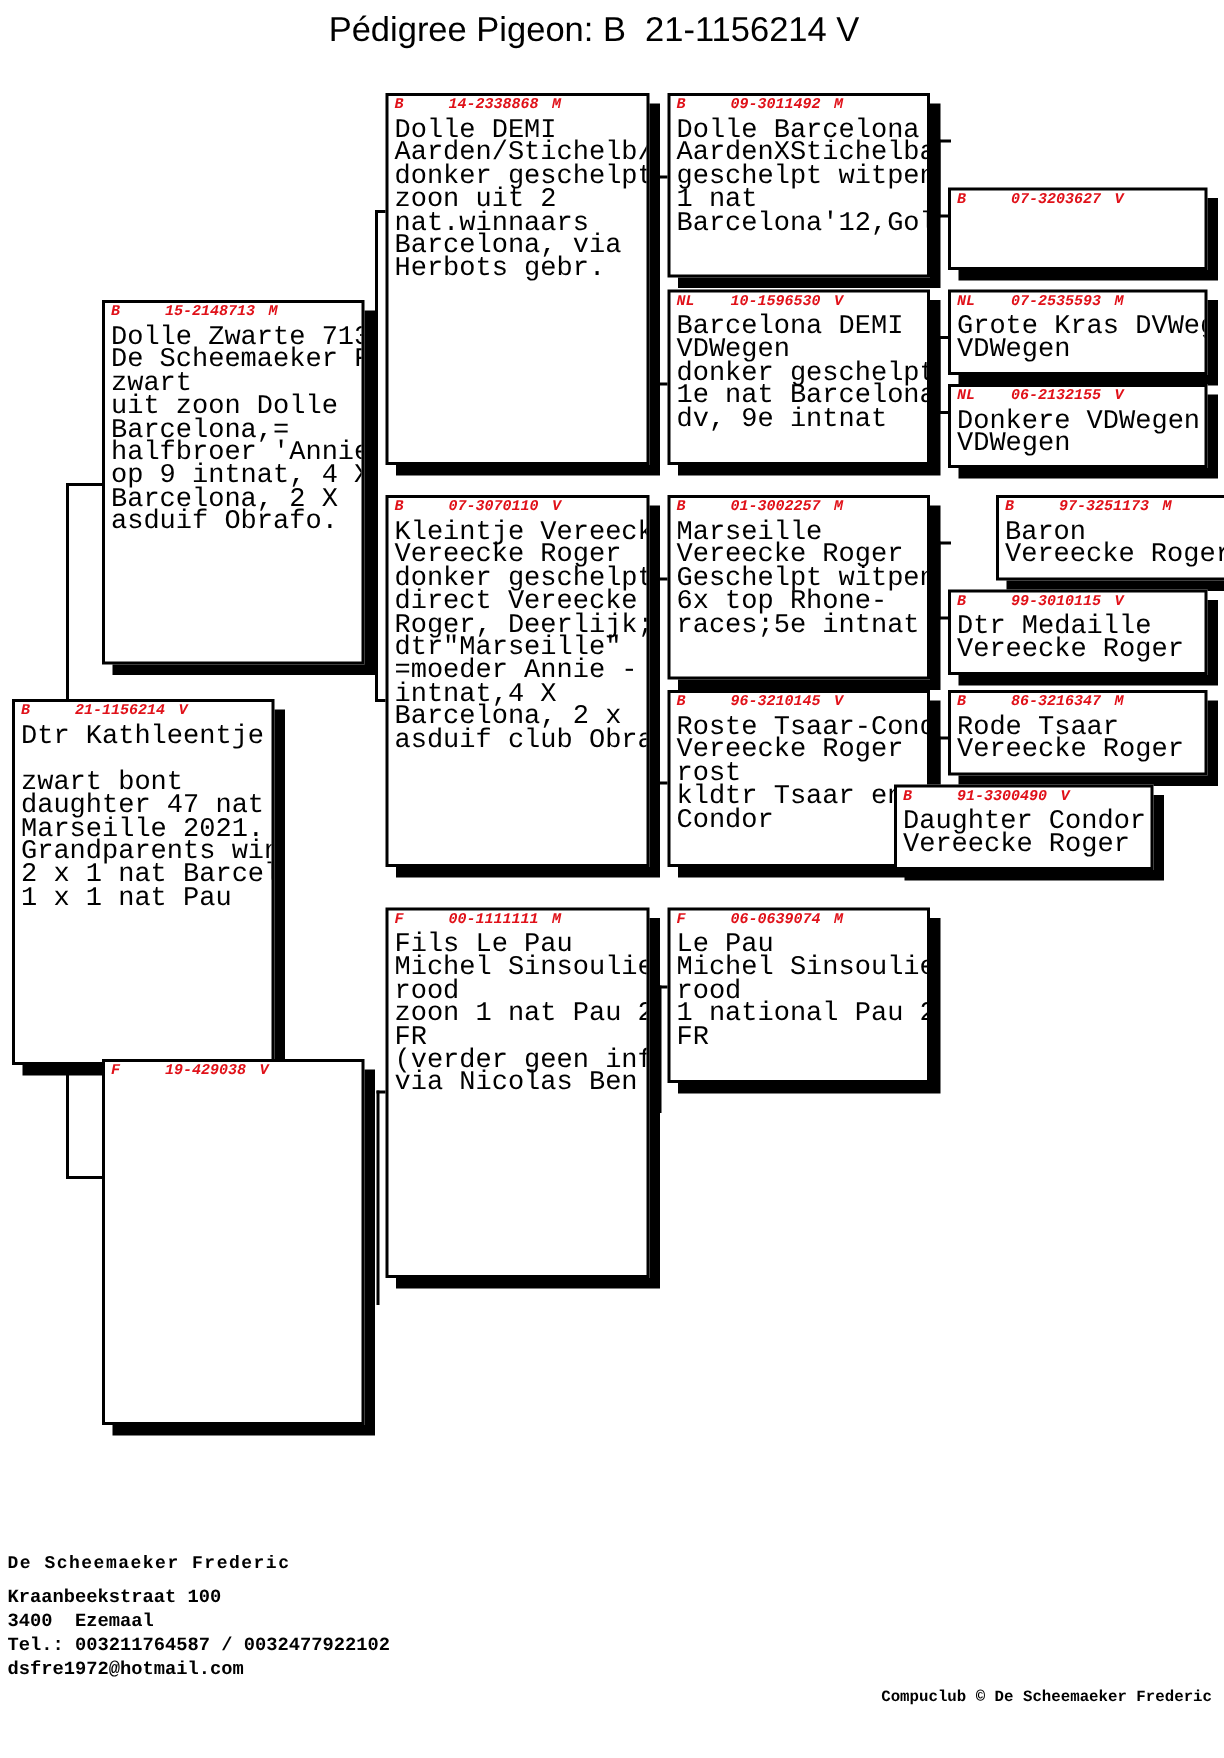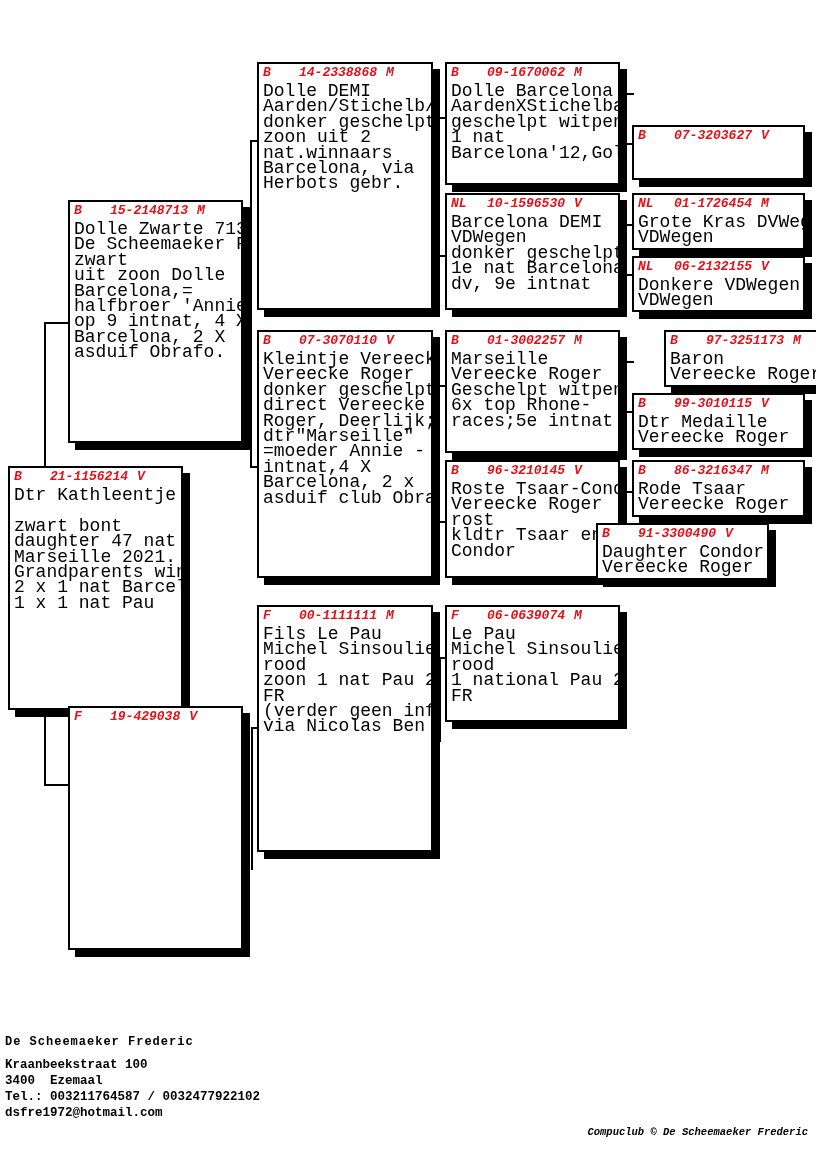--- a/index.html
+++ b/index.html
@@ -3,34 +3,35 @@
 <meta charset="utf-8">
 <style>
   html,body{margin:0;padding:0;background:#fff;}
   #page{position:relative;width:816px;height:1172px;background:#fff;overflow:hidden;
         font-family:"Liberation Mono","DejaVu Sans Mono",monospace;color:#000;}
   .title{position:absolute;top:6px;left:0;width:792px;text-align:center;
          font-family:"Liberation Sans","DejaVu Sans",sans-serif;font-size:23px;white-space:pre;}
   .pbox{position:absolute;background:#fff;border:2px solid #000;box-sizing:border-box;
         box-shadow:7px 7px 0 0 #000;z-index:2;padding:1px 4px;overflow:hidden;}
   .phead{font-weight:bold;font-style:italic;color:var(--ring,#e01119);
-         font-size:13px;white-space:pre;margin-bottom:4px;}
+         font-size:10px;white-space:pre;margin-bottom:4px;}
   .phead .country{display:inline-block;width:36px;}
   .phead .sex{margin-left:9px;}
   .pbody{font-size:18px;line-height:15.4px;white-space:pre;}
   .cline{position:absolute;background:#000;z-index:1;}
   .owner-name{position:absolute;left:5px;top:1035px;font-weight:bold;font-size:12px;letter-spacing:1px;}
   .owner-addr{position:absolute;left:5px;top:1057px;font-size:12.5px;line-height:16px;white-space:pre;font-weight:bold;}
-  .credit{position:absolute;right:8px;top:1126px;font-weight:bold;font-style:italic;font-size:10.5px;}
+  .credit{position:absolute;right:8px;top:1126px;font-weight:bold;font-size:10.5px;}
 </style>
 </head>
 <body>
 
 <div id="page">
 
+  <div class="title">Pédigree Pigeon: B  21-1156214 V</div>
 
   <div class="cline" style="left:44px;top:322px;width:2px;height:464px"></div>
   <div class="cline" style="left:44px;top:322px;width:26px;height:2px"></div>
   <div class="cline" style="left:44px;top:784px;width:26px;height:2px"></div>
 
   <div class="cline" style="left:250px;top:140px;width:2px;height:328px"></div>
   <div class="cline" style="left:250px;top:140px;width:9px;height:2px"></div>
   <div class="cline" style="left:250px;top:466px;width:9px;height:2px"></div>
 
   <div class="cline" style="left:251px;top:727px;width:2px;height:143px"></div>
@@ -122,21 +123,21 @@
     <div class="pbody">Fils Le Pau
 Michel Sinsoulieu
 rood
 zoon 1 nat Pau 2011
 FR
 (verder geen info)
 via Nicolas Ben</div>
   </div>
 
   <div class="pbox" style="left:445px;top:62px;width:175px;height:123px">
-    <div class="phead"><span class="country">B</span><span class="num">09-1670062</span><span class="sex">M</span></div>
+    <div class="phead"><span class="country">B</span><span class="num">09-3011492</span><span class="sex">M</span></div>
     <div class="pbody">Dolle Barcelona
 AardenXStichelbaut
 geschelpt witpen
 1 nat
 Barcelona'12,Golden</div>
   </div>
 
   <div class="pbox" style="left:445px;top:193px;width:175px;height:117px">
     <div class="phead"><span class="country">NL</span><span class="num">10-1596530</span><span class="sex">V</span></div>
     <div class="pbody">Barcelona DEMI
@@ -172,21 +173,21 @@
 1 national Pau 2011
 FR</div>
   </div>
 
 
   <div class="pbox" style="left:632px;top:125px;width:173px;height:55px">
     <div class="phead"><span class="country">B</span><span class="num">07-3203627</span><span class="sex">V</span></div>
   </div>
 
   <div class="pbox" style="left:632px;top:193px;width:173px;height:57px">
-    <div class="phead"><span class="country">NL</span><span class="num">01-1726454</span><span class="sex">M</span></div>
+    <div class="phead"><span class="country">NL</span><span class="num">07-2535593</span><span class="sex">M</span></div>
     <div class="pbody">Grote Kras DVWegen
 VDWegen</div>
   </div>
 
   <div class="pbox" style="left:632px;top:256px;width:173px;height:56px">
     <div class="phead"><span class="country">NL</span><span class="num">06-2132155</span><span class="sex">V</span></div>
     <div class="pbody">Donkere VDWegen
 VDWegen</div>
   </div>
 

